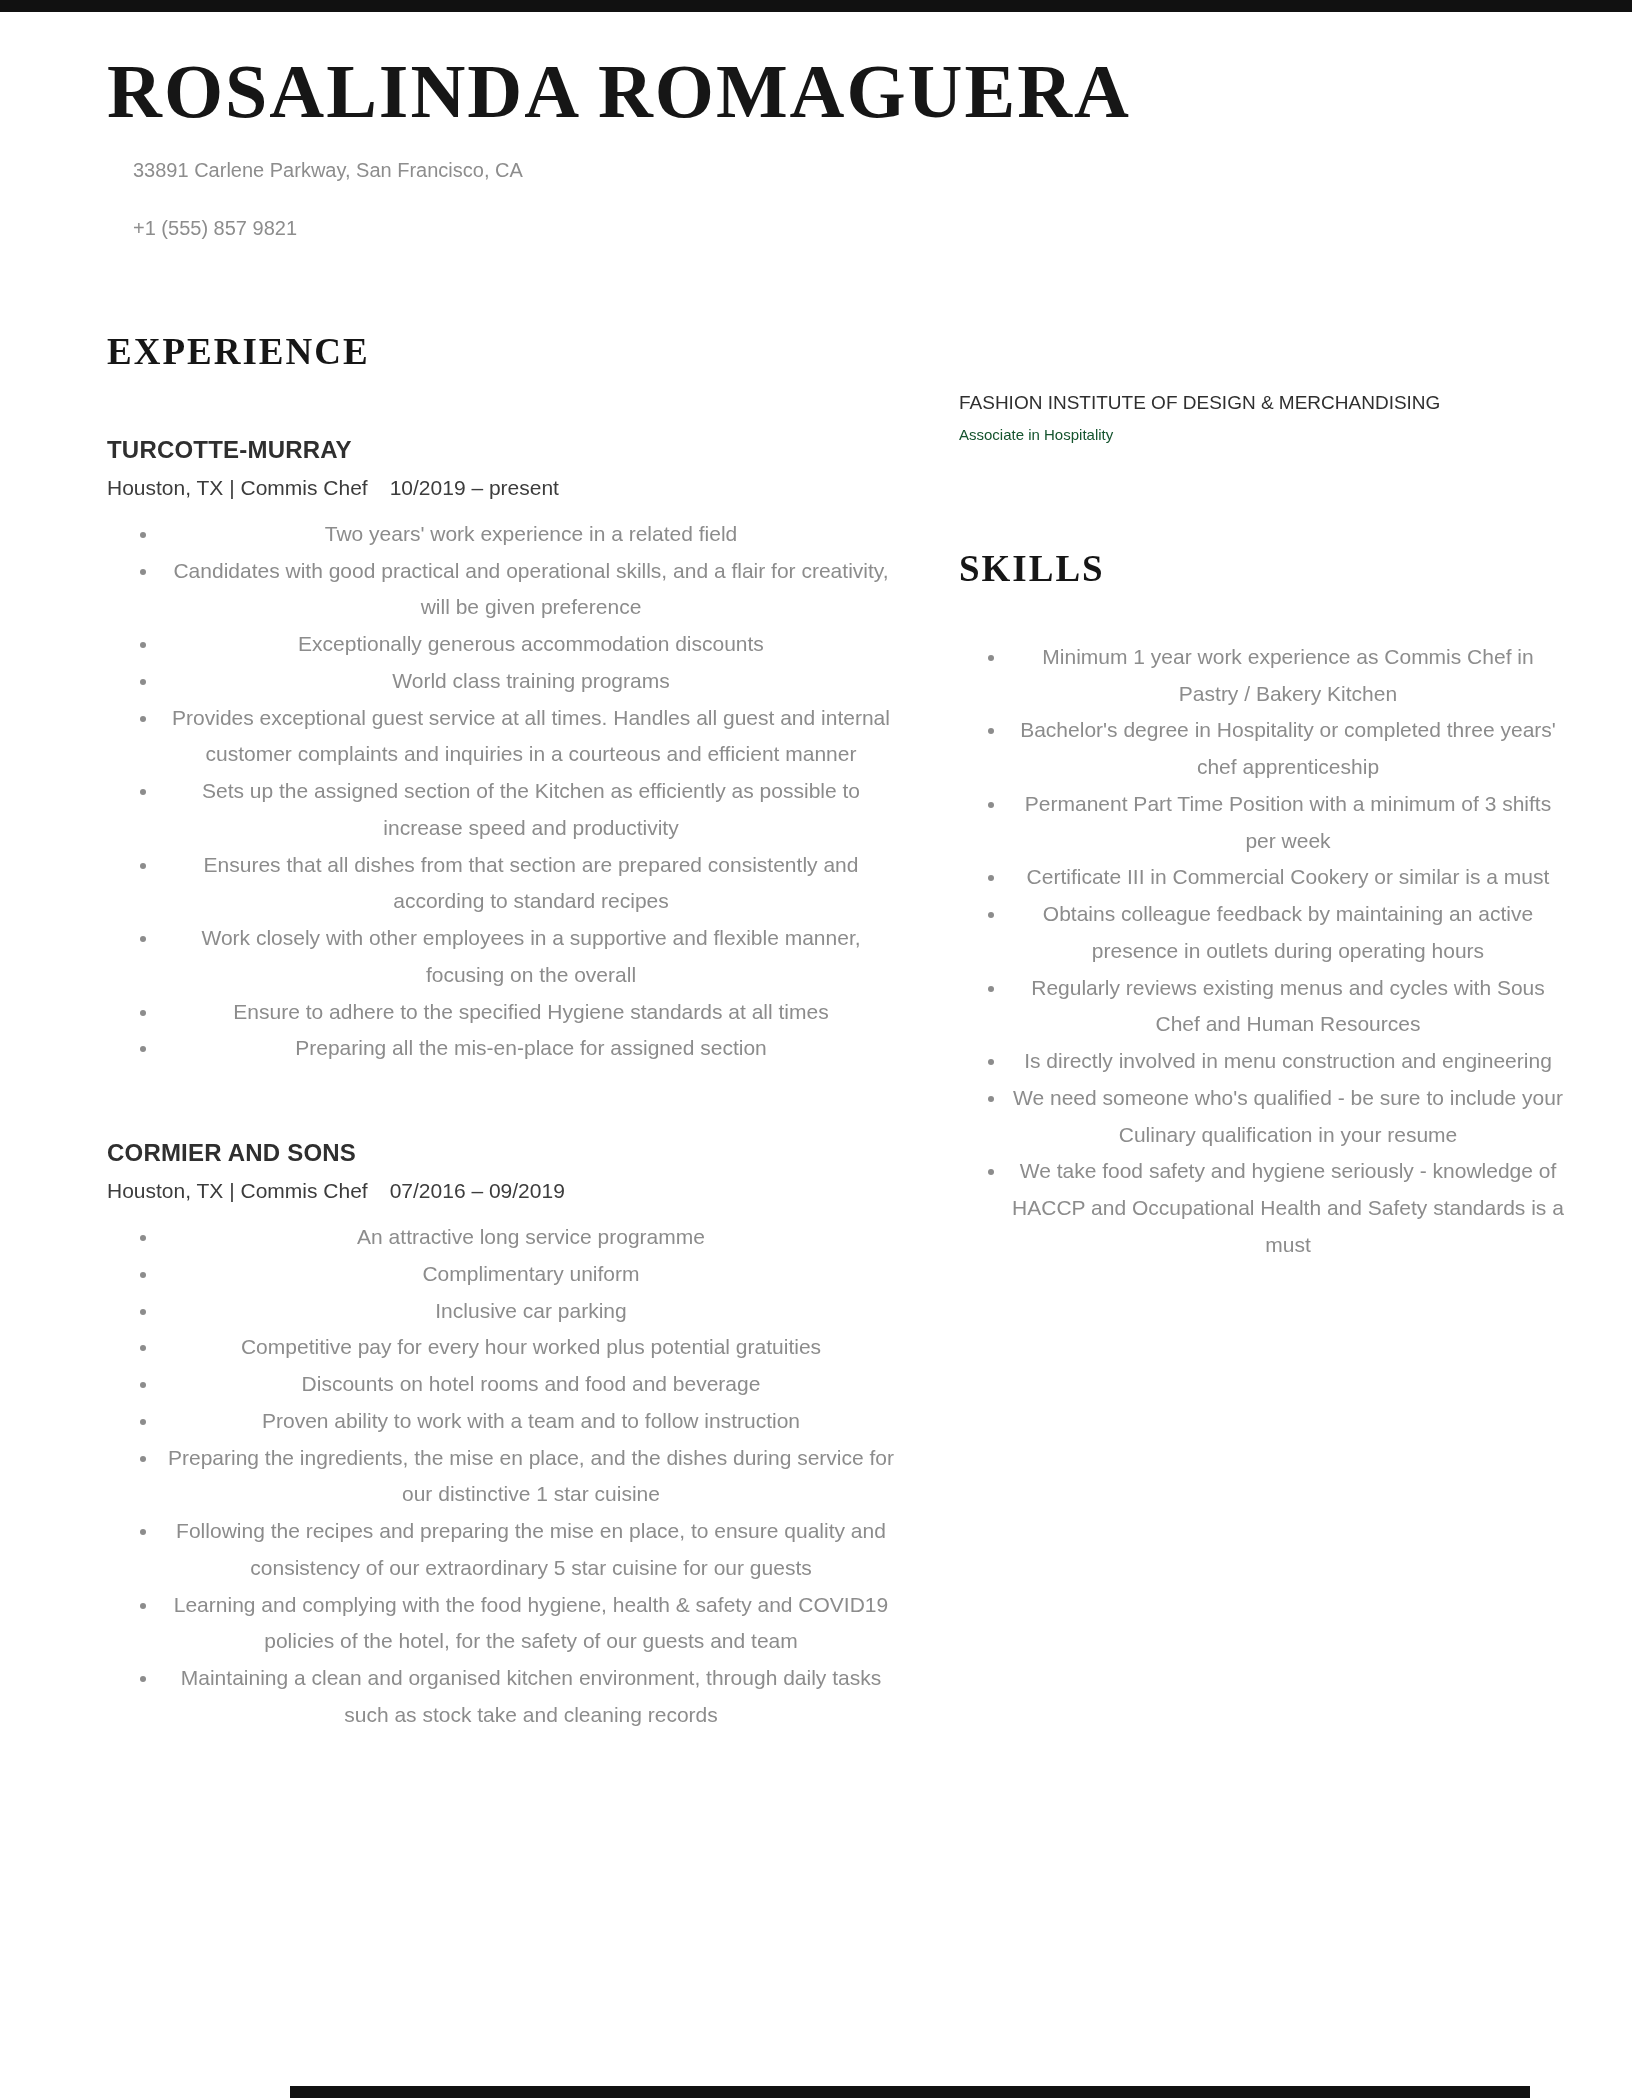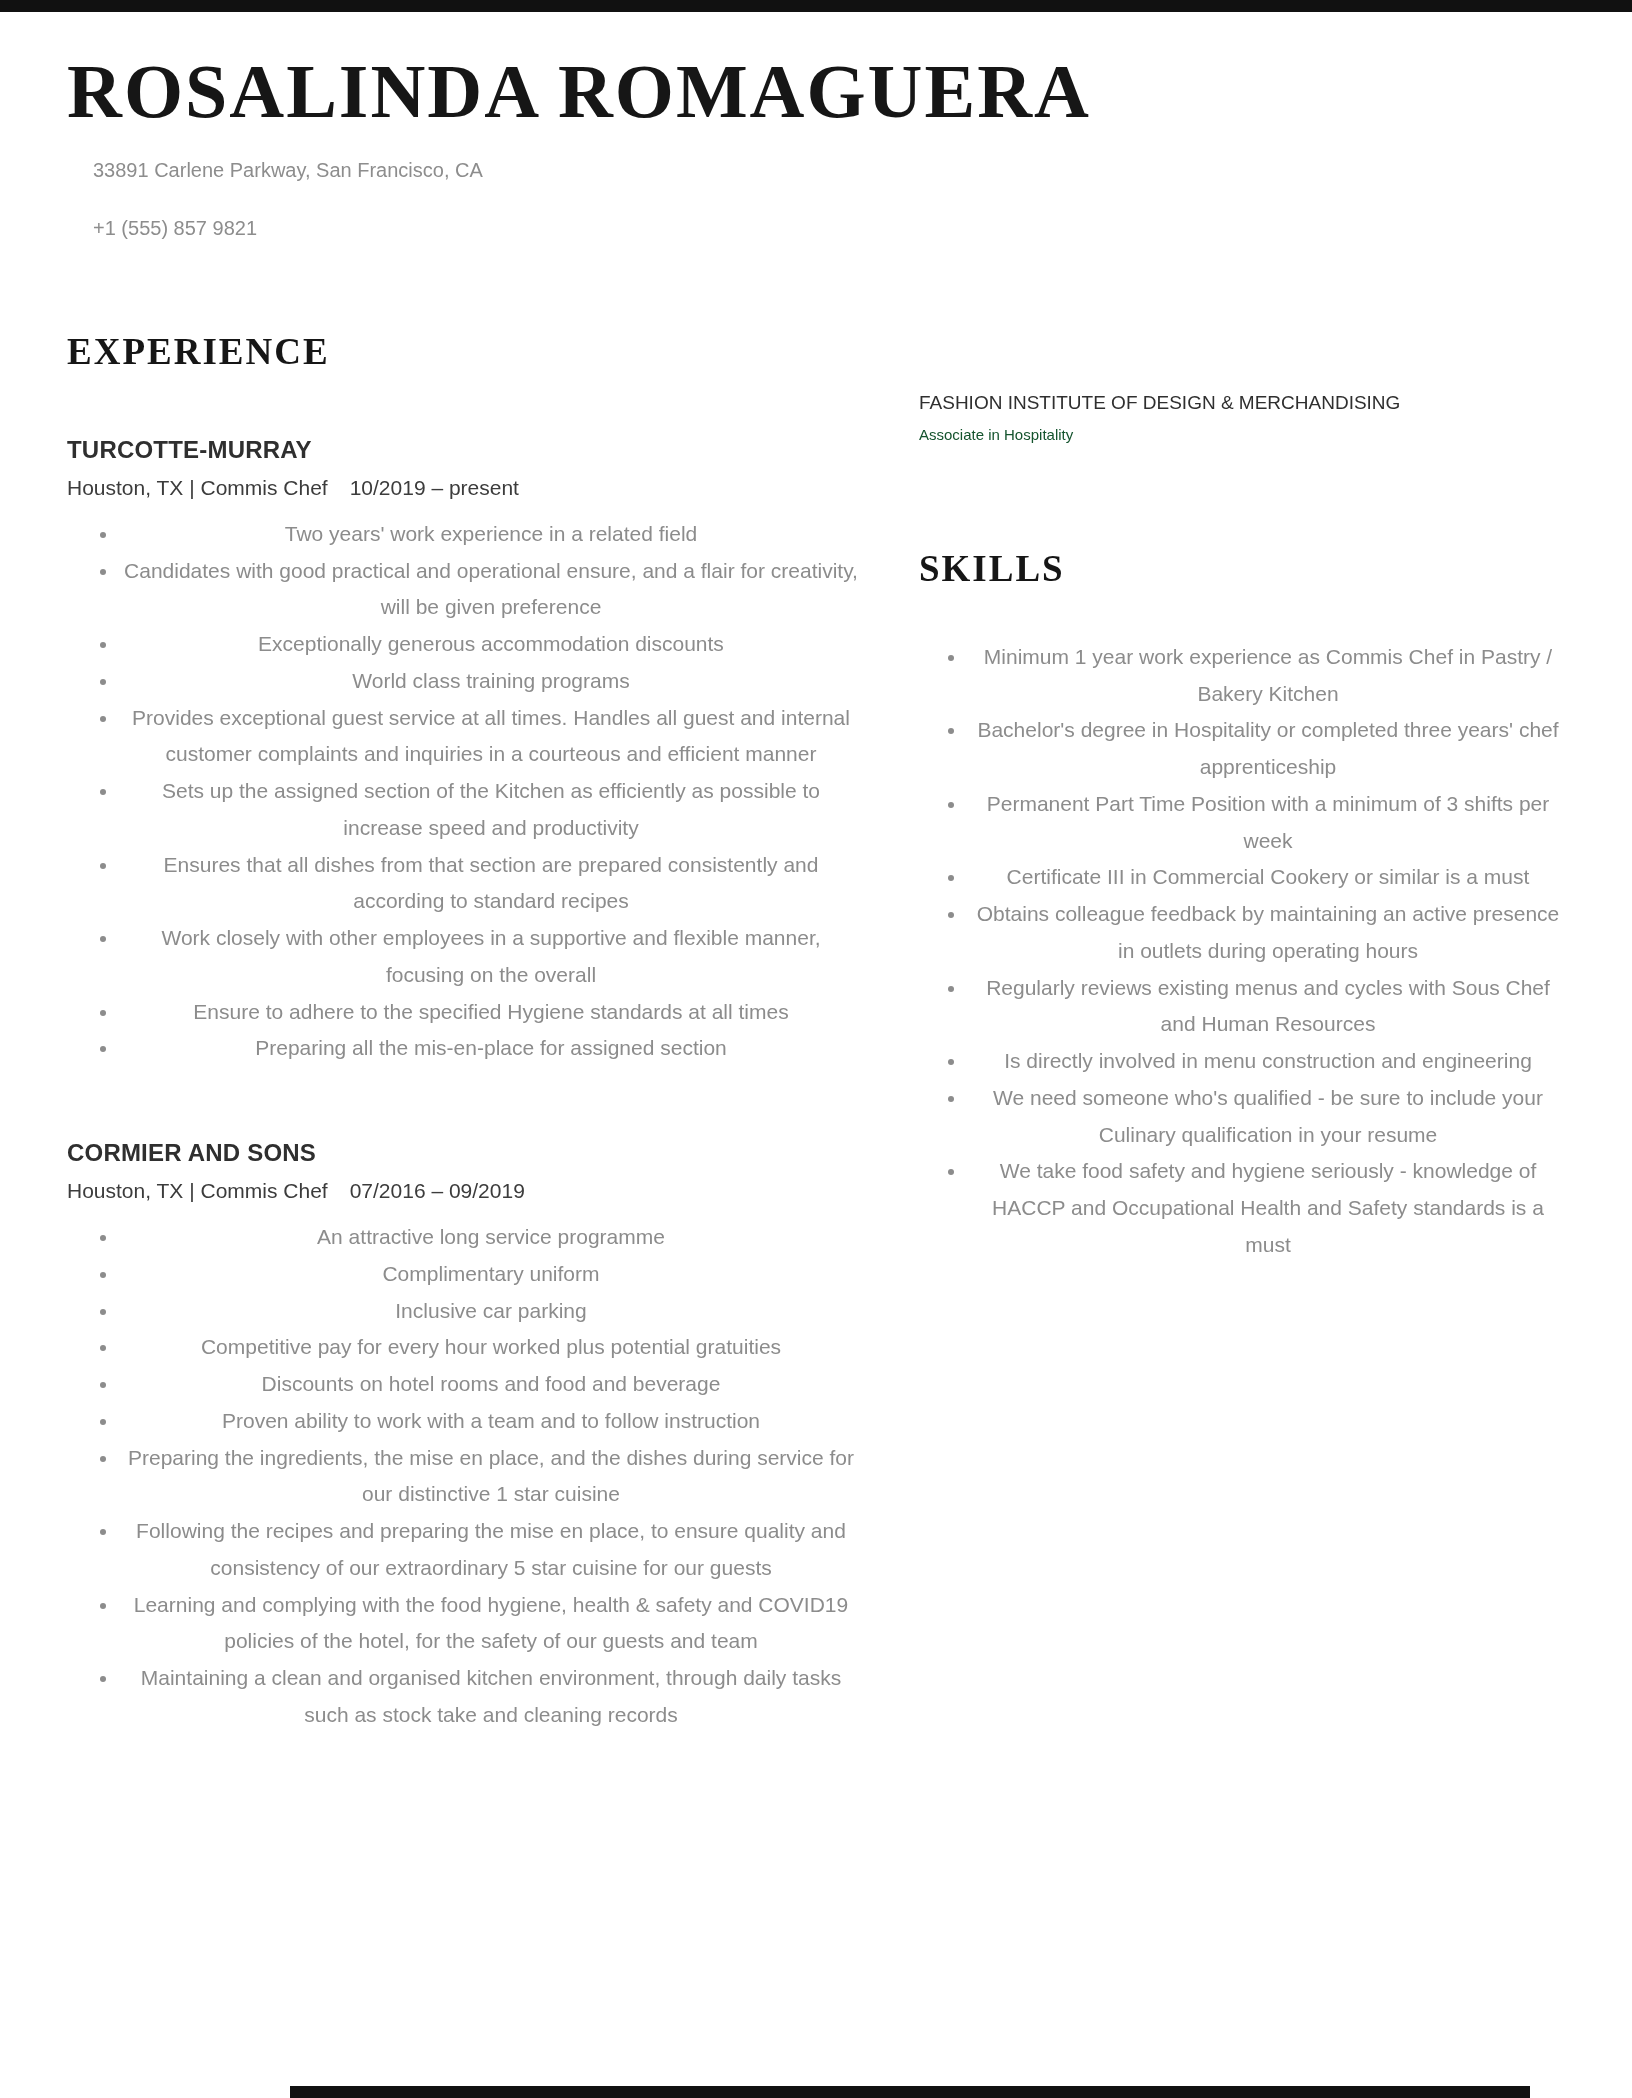--- a/index.html
+++ b/index.html
@@ -14,21 +14,21 @@
   .top-bar {
     position: absolute; top: 0; left: 0;
     width: 1632px; height: 12px;
     background: #111111;
   }
   .bottom-bar {
     position: absolute; bottom: 0; left: 290px;
     width: 1240px; height: 12px;
     background: #111111;
   }
-  .page { padding: 50px 67px 0 67px; }
+  .page { padding: 50px 67px 0 67px; margin-left: 40px; }
 
   .name {
     font-family: "Liberation Serif", "DejaVu Serif", serif;
     font-size: 76px;
     font-weight: 700;
     color: #161616;
     letter-spacing: 2px;
     line-height: 1.1;
     margin: 0;
   }
@@ -104,21 +104,21 @@
 
     <div class="col-left">
       <h2 class="section-heading">EXPERIENCE</h2>
 
       <section class="job">
         <div class="company">TURCOTTE-MURRAY</div>
         <div class="job-meta"><span>Houston, TX | Commis Chef</span><span class="job-dates">10/2019 – present</span></div>
         <ul class="bullets">
 
         <li>Two years' work experience in a related field</li>
-            <li>Candidates with good practical and operational ensure, and a flair for creativity, will be given preference</li>
+            <li>Candidates with good practical and operational skills, and a flair for creativity, will be given preference</li>
             <li>Exceptionally generous accommodation discounts</li>
             <li>World class training programs</li>
             <li>Provides exceptional guest service at all times. Handles all guest and internal customer complaints and inquiries in a courteous and efficient manner</li>
             <li>Sets up the assigned section of the Kitchen as efficiently as possible to increase speed and productivity</li>
             <li>Ensures that all dishes from that section are prepared consistently and according to standard recipes</li>
             <li>Work closely with other employees in a supportive and flexible manner, focusing on the overall</li>
             <li>Ensure to adhere to the specified Hygiene standards at all times</li>
             <li>Preparing all the mis-en-place for assigned section</li>
           </ul>
       </section>

